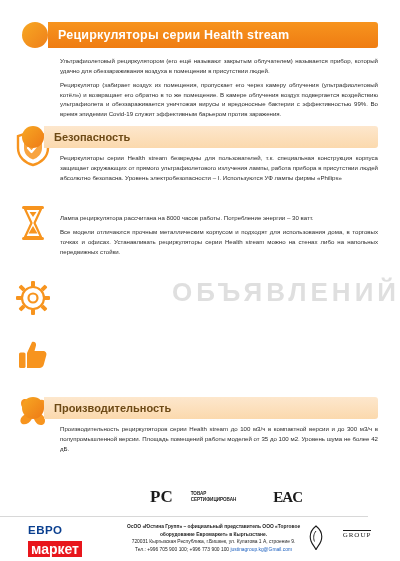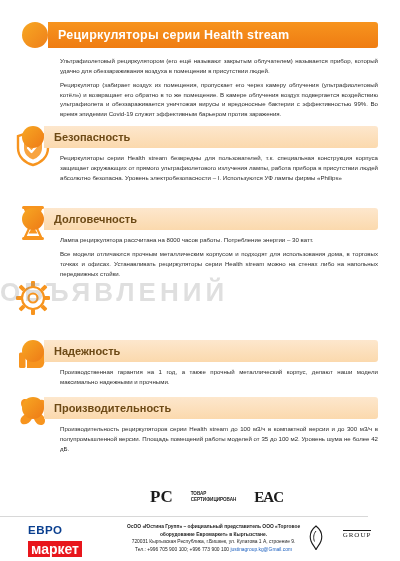--- a/index.html
+++ b/index.html
@@ -69,34 +69,34 @@
   .sec-body p{margin:0 0 4px 0;}
   
   .badge{
     position:absolute;left:13px;width:40px;height:40px;
     display:flex;align-items:center;justify-content:center;
   }
   .badge svg{display:block;}
   
   .watermark{
     position:absolute;left:0;top:277px;width:400px;
-    text-align:left;
+    text-align:right;
     font-size:26px;font-weight:bold;letter-spacing:4px;
     color:rgba(150,150,150,0.30);
     pointer-events:none;
     white-space:nowrap;
   }
   
   .certs{
     position:absolute;left:150px;top:482px;width:170px;height:30px;
     display:flex;align-items:center;gap:18px;
   }
   .cert-pct{font-size:17px;font-weight:bold;color:#1b1b1b;font-family:"Liberation Serif",serif;}
   .cert-text{font-size:4.6px;line-height:1.35;font-weight:bold;color:#1b1b1b;}
-  .cert-eac{font-size:15px;font-weight:bold;color:#1b1b1b;letter-spacing:-1px;font-family:"Liberation Serif",serif;}
+  .cert-eac{font-size:15px;font-weight:bold;color:#1b1b1b;letter-spacing:-1px;font-family:"Liberation Serif",serif;margin-left:19px;}
   
   .footer{
     position:absolute;left:0;bottom:0;width:368px;height:44px;
     background:#ffffff;border-top:1px solid #d8d8d8;
   }
   .footer-inner{
     position:absolute;left:0;top:0;width:400px;height:44px;
   }
   .evro{
     position:absolute;left:28px;top:8px;width:84px;height:28px;
@@ -166,26 +166,20 @@
   <div class="badge" style="top:203px;">
     <svg width="30" height="38" viewBox="0 0 30 38">
       <rect x="4" y="2" width="22" height="3" rx="1.5" fill="#f7941e"></rect>
       <rect x="4" y="33" width="22" height="3" rx="1.5" fill="#f7941e"></rect>
       <path d="M7 5 H23 L16.5 19 L23 33 H7 L13.5 19 Z" fill="none" stroke="#f7941e" stroke-width="2.2" stroke-linejoin="round"></path>
       <path d="M10.5 29.5 H19.5 L15 22 Z" fill="#f7941e"></path>
       <path d="M11.5 8 H18.5 L15 13 Z" fill="#f7941e"></path>
     </svg>
   </div>
   <div class="section" style="top:208px;">
-    <div class="sec-head">
-      <div class="dot"></div>
-      <div class="hbar">
-        <span>Долговечность</span>
-      </div>
-    </div>
     <div class="sec-body">
       <p>Лампа рециркулятора рассчитана на 8000 часов работы.  Потребление энергии – 30 ватт.</p>
       <p>Все модели отличаются прочным металлическим корпусом и подходят для использования дома, в торговых точках и офисах. Устанавливать рециркуляторы серии Health stream можно на стенах либо на напольных передвижных стойки.</p>
     </div>
   </div>
 
   <div class="badge" style="top:278px;">
     <svg width="36" height="36" viewBox="0 0 36 36">
       <g fill="none" stroke="#f7941e" stroke-width="2.2">
         <circle cx="18" cy="18" r="11"></circle>
@@ -203,31 +197,20 @@
       </g>
     </svg>
   </div>
 
   <div class="badge" style="top:335px;">
     <svg width="34" height="34" viewBox="0 0 34 34">
       <path d="M11 15 L16 4 C18.5 3 20.5 5 20 7.5 L18.5 13 H27 C29.5 13 31 15 30.3 17.2 L27.8 26.5 C27.3 28.6 25.6 30 23.5 30 H11 Z" fill="#f7941e"></path>
       <rect x="3" y="14.5" width="6.5" height="15.5" rx="1.6" fill="#f7941e"></rect>
     </svg>
   </div>
-  <div class="section" style="top:340px;">
-    <div class="sec-head">
-      <div class="dot"></div>
-      <div class="hbar">
-        <span>Надежность</span>
-      </div>
-    </div>
-    <div class="sec-body">
-      <p>Производственная гарантия на 1 год, а также прочный металлический корпус, делают наши модели максимально надежными и прочными.</p>
-    </div>
-  </div>
 
   <div class="badge" style="top:392px;">
     <svg width="36" height="36" viewBox="0 0 36 36">
       <g fill="#f7941e">
         <path d="M18 17 C18 10 14 4 9 5 C4.5 6 5 14 11 16.5 Z"></path>
         <path d="M18 19 C18 26 22 32 27 31 C31.5 30 31 22 25 19.5 Z"></path>
         <path d="M17 18 C10.5 18.8 4.5 23 5.5 27.8 C6.5 32 14 31 16.8 25 Z"></path>
         <path d="M19 18 C25.5 17.2 31.5 13 30.5 8.2 C29.5 4 22 5 19.2 11 Z"></path>
         <circle cx="18" cy="18" r="3.4" fill="#ef7c12"></circle>
       </g>

